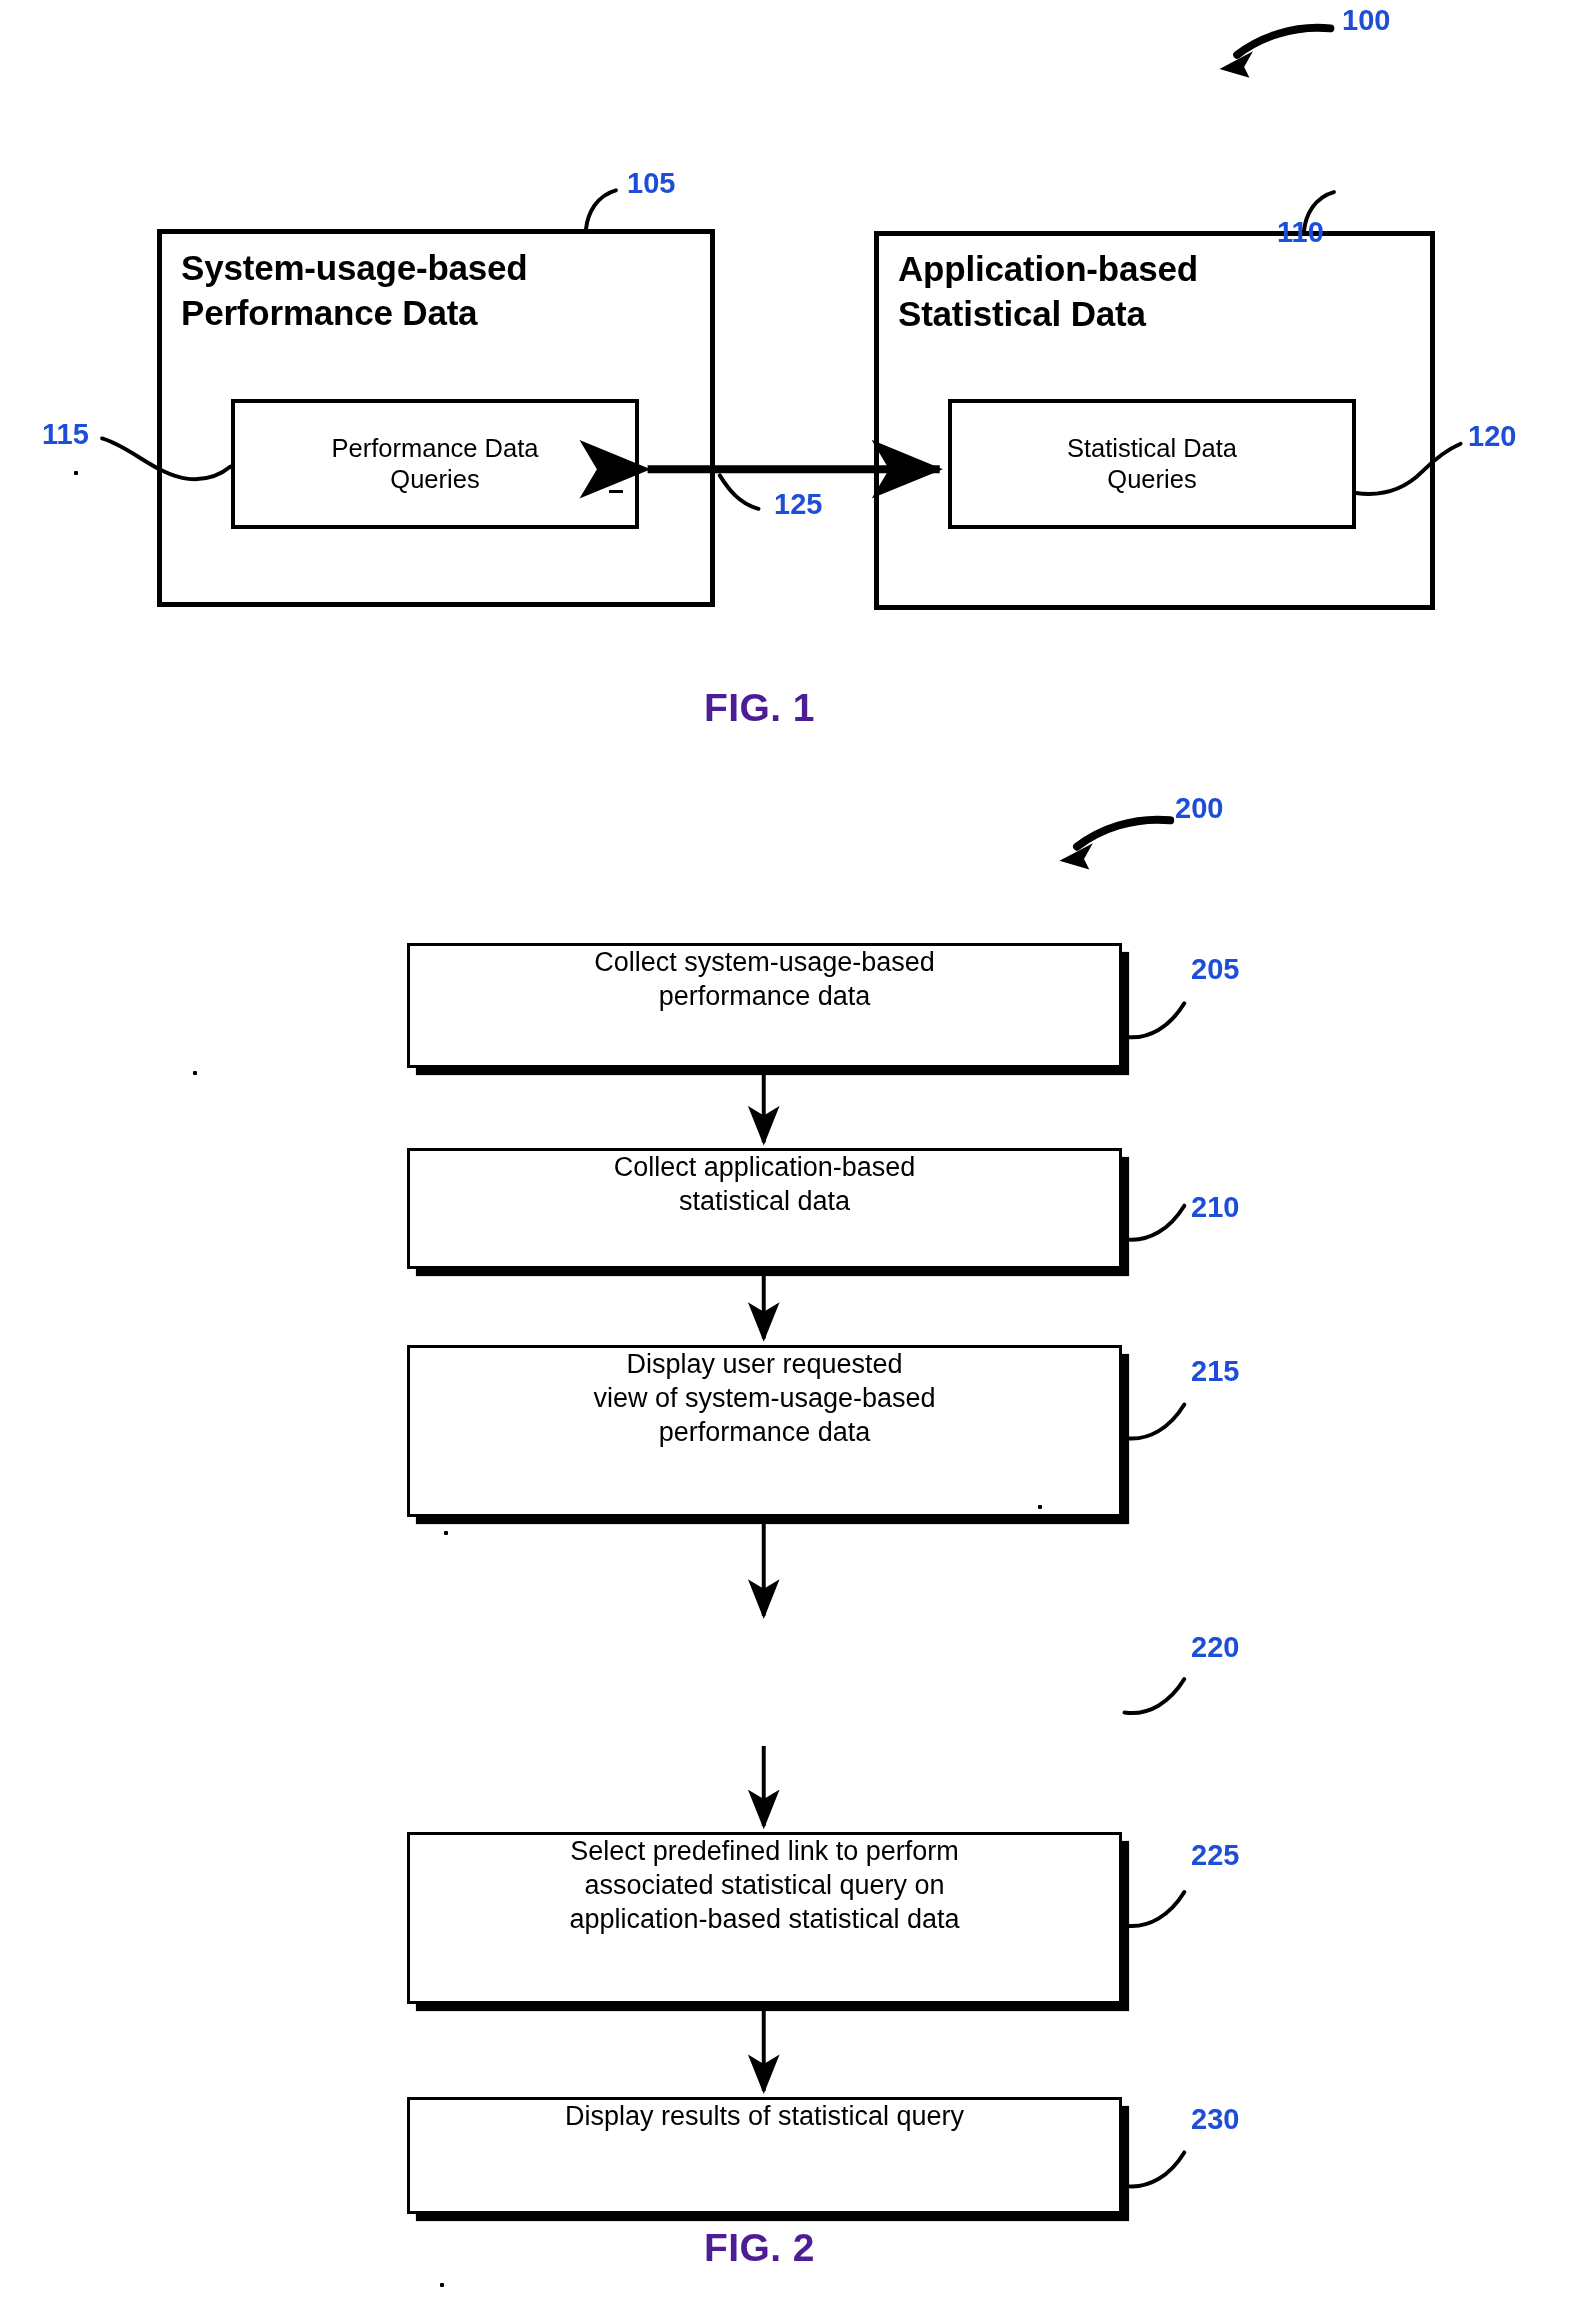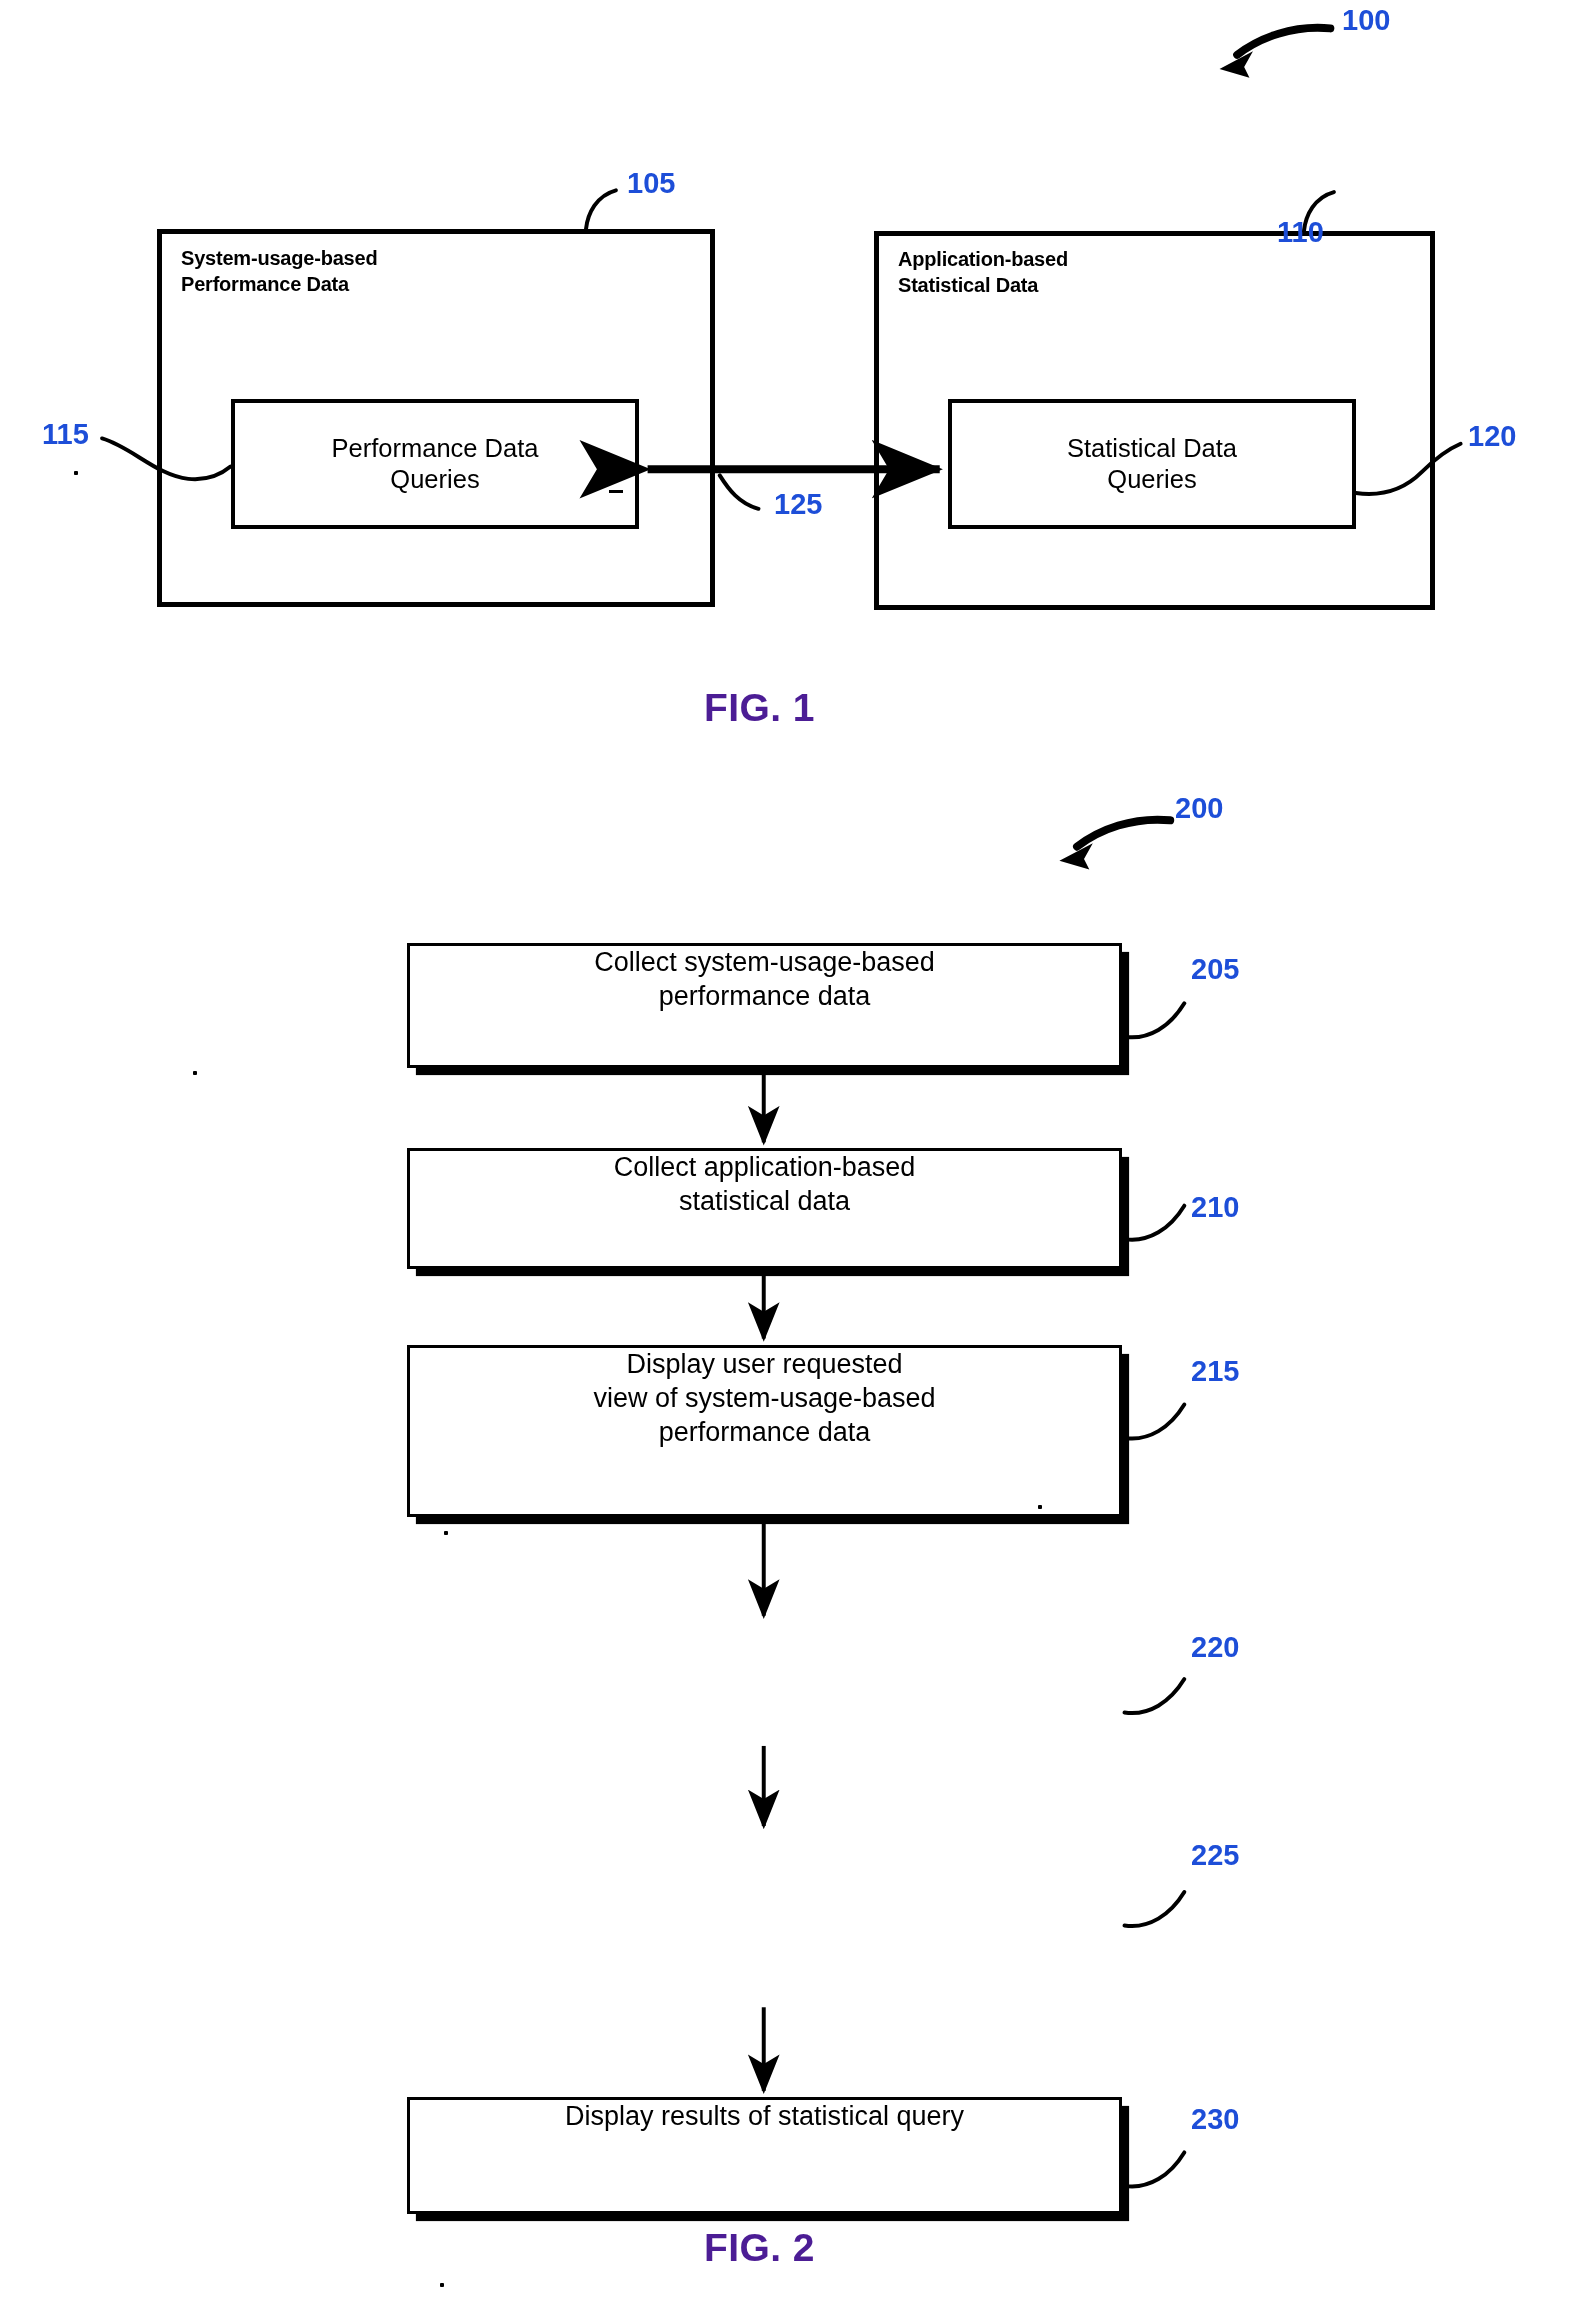--- a/index.html
+++ b/index.html
@@ -23,21 +23,21 @@
   
   .outer-box {
     position: absolute;
     border: 5.3px solid #000;
     background: #fff;
     box-sizing: border-box;
   }
   .outer-title {
     position: absolute;
     font-weight: bold;
-    font-size: 20px;
+    font-size: 35px;
     line-height: 1.28;
     letter-spacing: -0.2px;
     white-space: pre-line;
     color: #000;
   }
 
   
   .inner-box {
     position: absolute;
     border: 4.4px solid #000;
@@ -169,20 +169,25 @@
 
   <div class="flow-box" style="left:407px; top:1345px; width:715px; height:172px;">
     <span>Display user requested
 view of system-usage-based
 performance data</span>
   </div>
   <div class="ref" style="left:1191px; top:1355px;">215</div>
 
   <div class="ref" style="left:1191px; top:1631px;">220</div>
 
+  <div class="flow-box" style="left:407px; top:1832px; width:715px; height:172px;">
+    <span>Select predefined link to perform
+associated statistical query on
+application-based statistical data</span>
+  </div>
   <div class="ref" style="left:1191px; top:1839px;">225</div>
 
   <div class="flow-box" style="left:407px; top:2097px; width:715px; height:117px;">
     <span>Display results of statistical query</span>
   </div>
   <div class="ref" style="left:1191px; top:2103px;">230</div>
 
   <div class="fig-caption" style="left:704px; top:2226px;">FIG. 2</div>
 
   <div class="speck" style="left:74px; top:471px;"></div>

